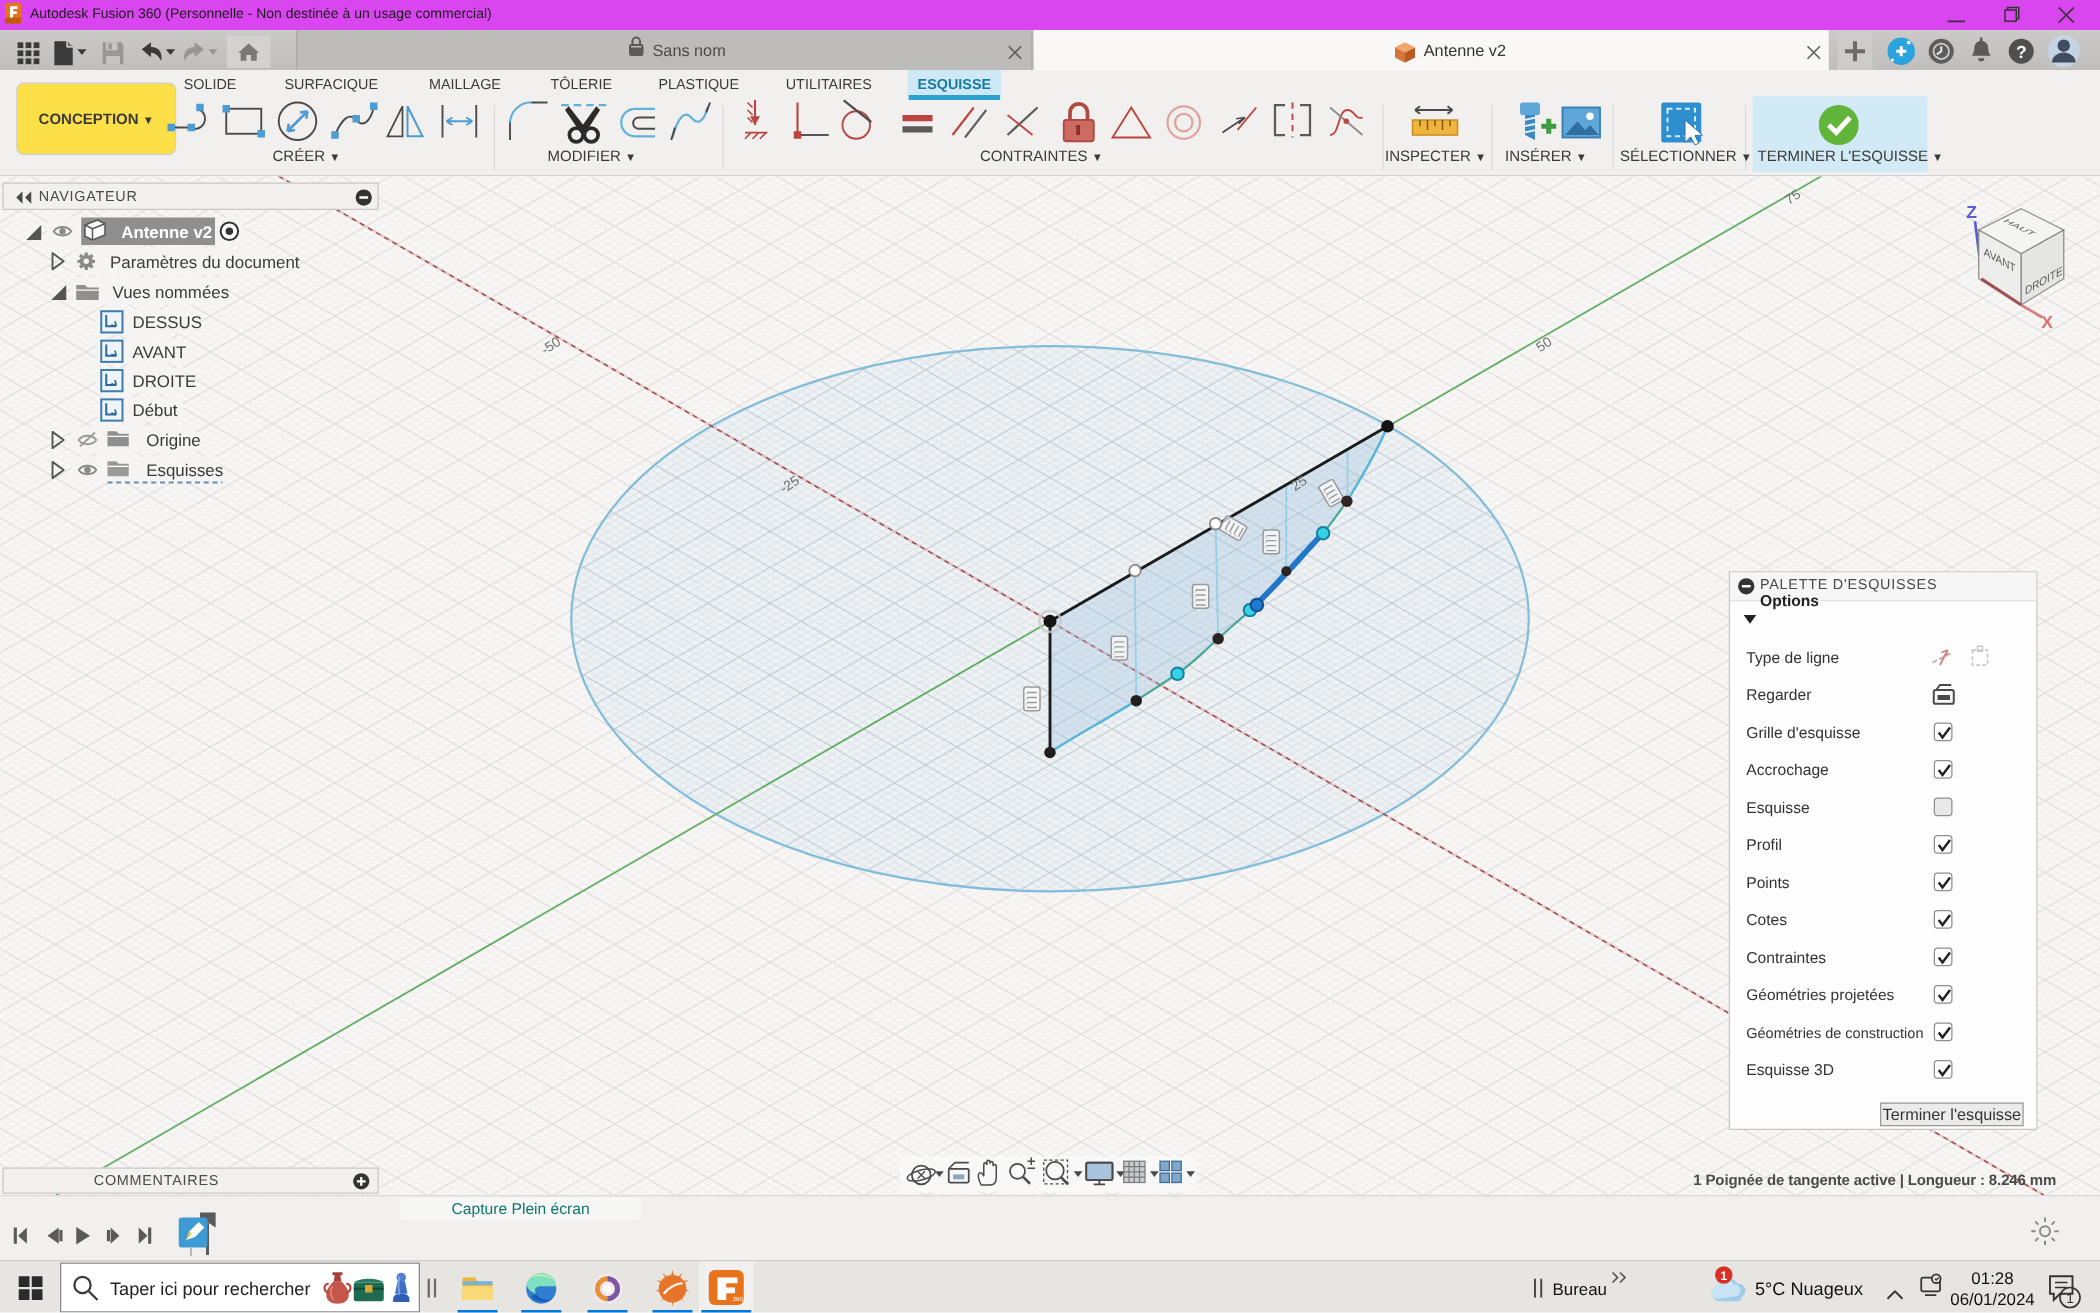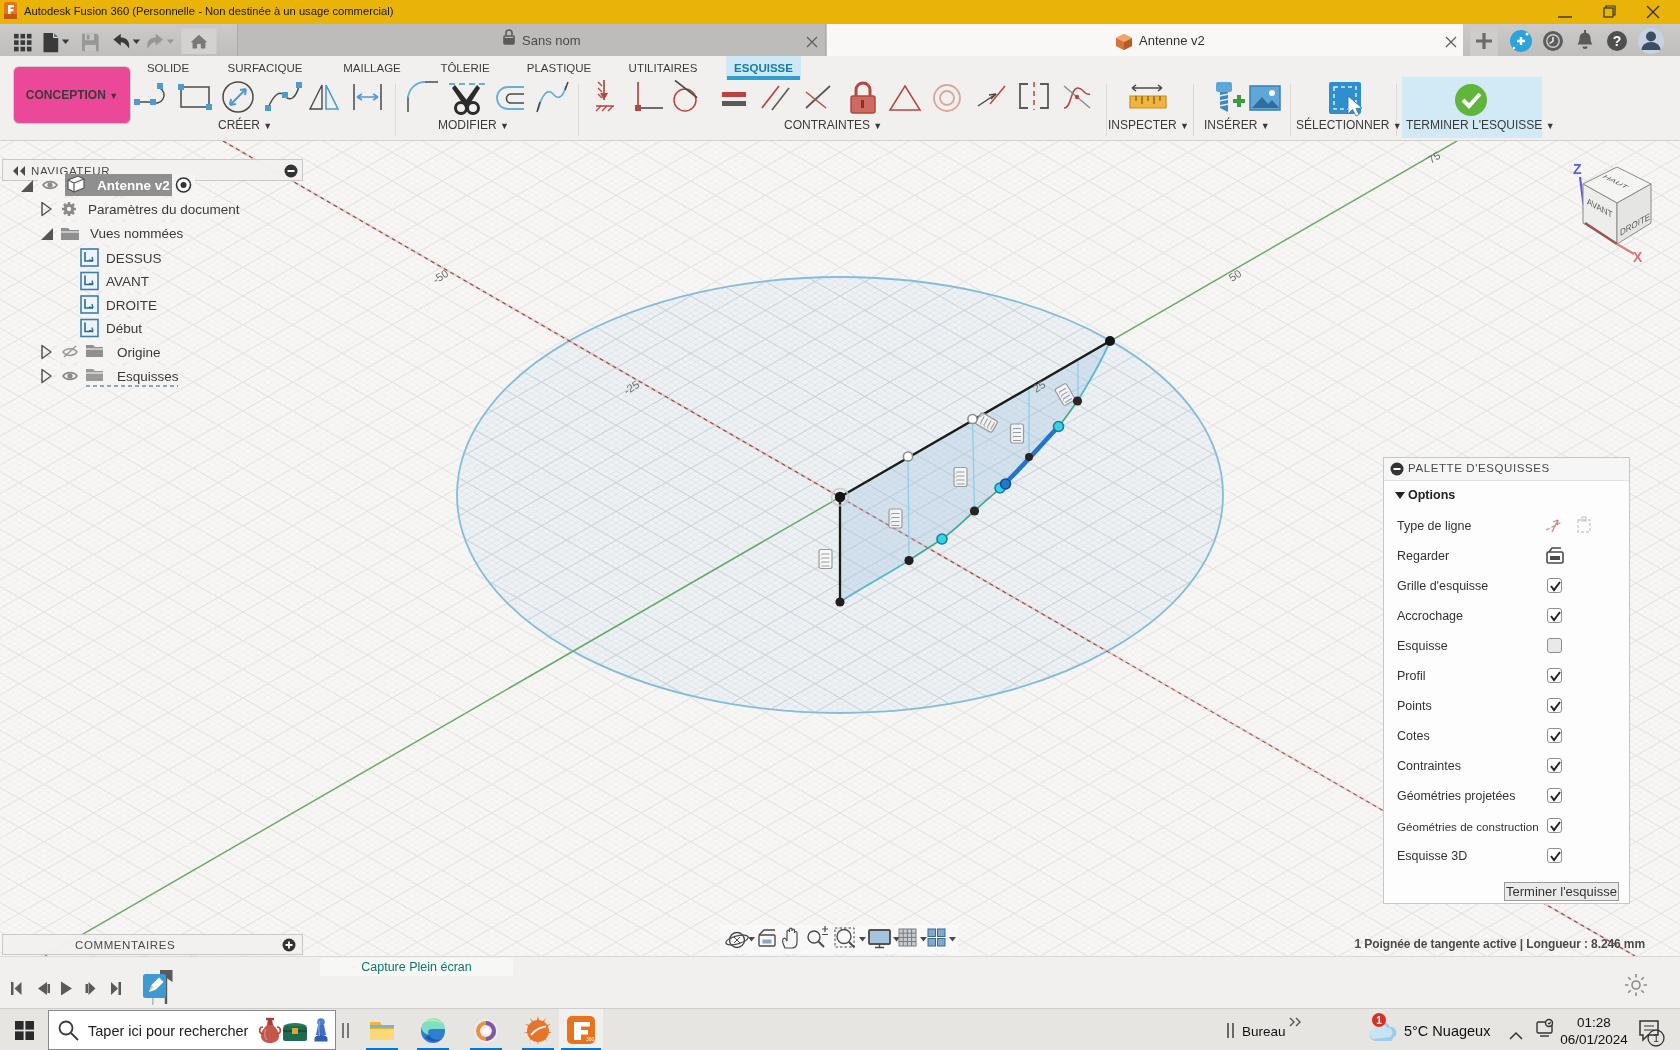--- a/index.html
+++ b/index.html
@@ -1,44 +1,44 @@
 <!DOCTYPE html>
 <html><head>
 <meta charset="utf-8">
 <style>
 * { margin:0; padding:0; box-sizing:border-box; }
 html,body { width:1680px; height:1050px; overflow:hidden; font-family:"Liberation Sans",sans-serif; }
 .abs { position:absolute; }
 #app { position:relative; width:1680px; height:1050px; background:#f4f3f2; }
 
 
-#titlebar { position:absolute; left:0; top:0; width:1680px; height:24px; background:#eab308; }
+#titlebar { position:absolute; left:0; top:0; width:1680px; height:24px; background:#d946ef; }
 #titlebar .ttext { position:absolute; left:24px; top:5px; font-size:11.2px; color:#1a1a1a; }
 
 
 #qat { position:absolute; left:0; top:24px; width:1680px; height:32px; background:linear-gradient(#cbcac9,#bfbebd); }
 #tab-inactive { position:absolute; left:237px; top:24px; width:589px; height:32px; background:#bdbcbb; border-left:1px solid #aaa9a8; border-right:1px solid #aaa9a8; }
 #tab-active { position:absolute; left:827px; top:24px; width:636px; height:32px; background:#f9f8f7; }
 
 
 #ribbon { position:absolute; left:0; top:56px; width:1680px; height:85px; background:#f1f0ef; border-bottom:1px solid #d2d1d0; }
 .rtab { position:absolute; top:0; height:24px; line-height:24px; font-size:11.5px; color:#3c3c3c; text-align:center; }
 #esq-tab { position:absolute; left:726px; top:0; width:75px; height:24px; background:#cfe8f5; color:#177ca3; font-weight:bold; font-size:11.5px; text-align:center; line-height:24px; }
 #esq-underline { position:absolute; left:727px; top:20px; width:73px; height:4px; background:#2f9fd0; }
-#conception { position:absolute; left:13px; top:10px; width:118px; height:58px; background:#ec4899; border:1px solid #cfcecd; border-radius:6px; font-size:12px; font-weight:bold; color:#3a3a3a; text-align:center; line-height:56px; }
+#conception { position:absolute; left:13px; top:10px; width:128px; height:58px; background:#fde047; border:1px solid #cfcecd; border-radius:6px; font-size:12px; font-weight:bold; color:#3a3a3a; text-align:center; line-height:56px; }
 .glabel { position:absolute; top:62px; font-size:12px; color:#3a3a3a; text-align:left; white-space:nowrap; }
 .gdiv { position:absolute; top:28px; width:1px; height:52px; background:#dad9d8; }
 #terminer-box { position:absolute; left:1402px; top:21px; width:140px; height:61px; background:#d2eaf6; }
 
 
 #canvas { position:absolute; left:0; top:141px; width:1680px; height:815px; background:#f8f7f6; overflow:hidden; }
 
 
 .paneltitle { font-size:11.5px; letter-spacing:0.6px; color:#4a4a4a; }
-#navhead { position:absolute; left:2px; top:18px; width:301px; height:22px; background:rgba(242,241,240,0.97); border:1px solid #c8c8c8; }
+#navhead { position:absolute; left:2px; top:5px; width:301px; height:22px; background:rgba(242,241,240,0.97); border:1px solid #c8c8c8; }
 #comhead { position:absolute; left:2px; top:793px; width:301px; height:21px; background:rgba(242,241,240,0.97); border:1px solid #c8c8c8; }
 
 #palette { position:absolute; left:1383px; top:316px; width:247px; height:447px; background:#fdfdfd; border:1px solid #c6c6c6; font-size:12.5px; color:#333; }
 #palette .phead { position:absolute; left:0; top:0; width:100%; height:23px; background:#f6f6f6; border-bottom:1px solid #e2e2e2; }
 .prow { position:absolute; left:13px; white-space:nowrap; }
 .pcheck { position:absolute; left:163px; width:15px; height:15px; border:1px solid #8f8f8f; border-radius:3px; background:#fff; }
 .pcheck svg { position:absolute; left:0px; top:0px; }
 #termbtn { position:absolute; left:120px; top:424px; width:115px; height:19px; background:#ebebeb; border:1px solid #9a9a9a; font-size:13px; color:#333; text-align:center; line-height:17px; }
 
 
@@ -492,21 +492,21 @@
     <div class="phead">
       <svg class="abs" style="left:6px;top:4px" width="14" height="14" viewBox="0 0 14 14">
         <circle cx="7" cy="7" r="6.5" fill="#333"></circle>
             <rect x="3.5" y="6" width="7" height="2" fill="#fff"></rect>
       </svg>
       <div class="paneltitle abs" style="left:24px;top:4px;">PALETTE D'ESQUISSES</div>
     </div>
     <svg class="abs" style="left:10px;top:32px" width="12" height="10" viewBox="0 0 12 10">
           <path d="M1 2 L11 2 L6 9 Z" fill="#222"></path>
         </svg>
-    <div class="prow" style="top:30px;left:24px;font-weight:bold;color:#222;">Options</div>
+    <div class="prow" style="top:16px;left:24px;font-weight:bold;color:#222;">Options</div>
     <div class="prow" style="top:61px;">Type de ligne</div>
     <div class="prow" style="top:91px;">Regarder</div>
     <div class="prow" style="top:121px;">Grille d'esquisse</div>
     <div class="prow" style="top:151px;">Accrochage</div>
     <div class="prow" style="top:181px;">Esquisse</div>
     <div class="prow" style="top:211px;">Profil</div>
     <div class="prow" style="top:241px;">Points</div>
     <div class="prow" style="top:271px;">Cotes</div>
     <div class="prow" style="top:301px;">Contraintes</div>
     <div class="prow" style="top:331px;font-size:12.4px;">Géométries projetées</div>

